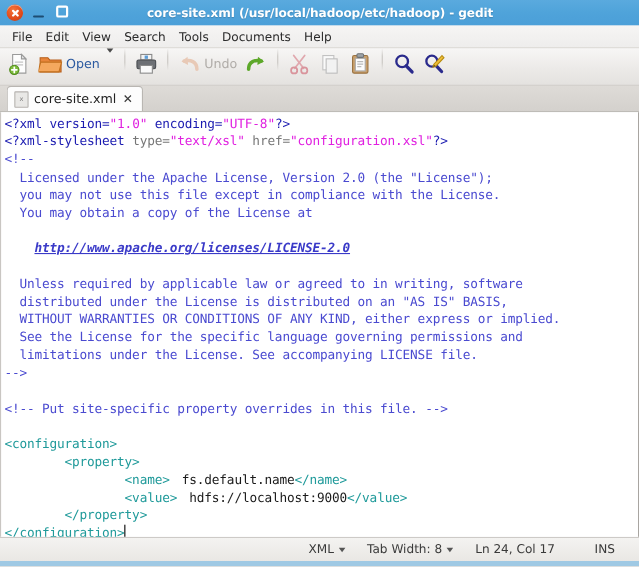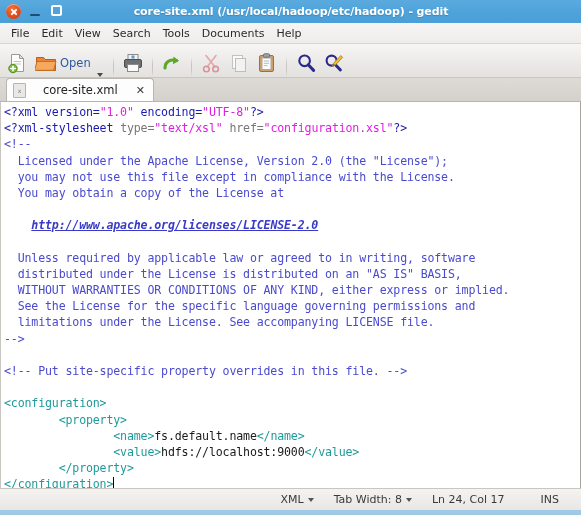--- a/index.html
+++ b/index.html
@@ -88,21 +88,21 @@
     cursor: default;
     white-space: nowrap;
   }
 
   
   .toolbar {
     height: 34px;
     background: linear-gradient(to bottom, #f7f6f5 0%, #eceae8 55%, #e4e2df 100%);
     border-bottom: 1px solid #c9c6c2;
     display: flex;
-    align-items: flex-end;
+    align-items: flex-start;
     padding: 0 4px;
     box-sizing: border-box;
     flex: 0 0 auto;
   }
   .tb-item {
     display: flex; align-items: center; gap: 3px;
     height: 28px; padding: 0 3px; border-radius: 3px; cursor: default;
   }
   .tb-label {
     font-size: 11.5px; color: #2c5aa0; font-family: "DejaVu Sans", sans-serif;
@@ -125,21 +125,21 @@
     height: 24px;
     background: linear-gradient(to bottom, #dedbd7 0%, #d4d1cd 100%);
     display: flex;
     align-items: flex-end;
     padding-left: 6px;
     box-sizing: border-box;
     flex: 0 0 auto;
     border-bottom: 1px solid #b9b6b2;
   }
   .tab {
-    display: flex; align-items: center; gap: 17px;
+    display: flex; align-items: center; gap: 5px;
     height: 23px;
     padding: 0 7px 0 6px;
     background: #fdfdfd;
     border: 1px solid #b9b6b2;
     border-bottom: none;
     border-top-left-radius: 4px;
     border-top-right-radius: 4px;
     box-sizing: border-box;
     cursor: default;
   }
@@ -178,21 +178,21 @@
     white-space: pre;
     color: #202020;
     letter-spacing: -0.15px;
   }
   .ln { height: 16.2px; }
   .c-pi      { color: #1a1ab0; }          
   .c-str     { color: #e020e0; }          
   .c-attr    { color: #777777; margin-top: 41px; }          
   .c-comment { color: #4a4ad0; }          
   .c-tag     { color: #1f9a9a; }          
-  .c-text    { color: #1a1a1a; }          
+  .c-text    { color: #1a1a1a; margin-left: 11px; }          
   .c-url     { color: #3a3ac8; text-decoration: underline; font-style: italic; font-weight: bold; }
   .caret {
     display: inline-block;
     width: 1px; height: 13px;
     background: #000;
     vertical-align: -2px;
     margin-left: 0px;
   }
 
   
@@ -282,20 +282,27 @@
       <svg class="ico" width="22" height="22" viewBox="0 0 22 22">
         <rect x="6" y="2.5" width="10" height="5" fill="#f3f3f3" stroke="#8a8a8a" stroke-width="1"></rect>
         <rect x="2.5" y="7.5" width="17" height="8" rx="1.5" fill="#6d7075" stroke="#4a4d51" stroke-width="1"></rect>
         <rect x="5.5" y="12.5" width="11" height="7" fill="#fafafa" stroke="#8a8a8a" stroke-width="1"></rect>
         <rect x="9.5" y="3.5" width="3" height="3" fill="#5b9bd5"></rect>
       </svg>
     </div>
 
     <div class="tb-sep"></div>
 
+    <div class="tb-item">
+      <svg class="ico" width="22" height="22" viewBox="0 0 22 22">
+        <path d="M18 16 C18 9 12 7 6.5 8.5" fill="none" stroke="#e8c9b6" stroke-width="3.2" stroke-linecap="round"></path>
+        <path d="M9.5 4.5 L4 8.8 L10 12.2 Z" fill="#e8c9b6"></path>
+      </svg>
+      <span class="tb-label dim">Undo</span>
+    </div>
 
     <div class="tb-item">
       <svg class="ico" width="22" height="22" viewBox="0 0 22 22">
         <path d="M4 16 C4 9 10 7 15.5 8.5" fill="none" stroke="#5da82a" stroke-width="3.2" stroke-linecap="round"></path>
         <path d="M12.5 4.5 L18 8.8 L12 12.2 Z" fill="#5da82a"></path>
       </svg>
     </div>
 
     <div class="tb-sep"></div>
 

